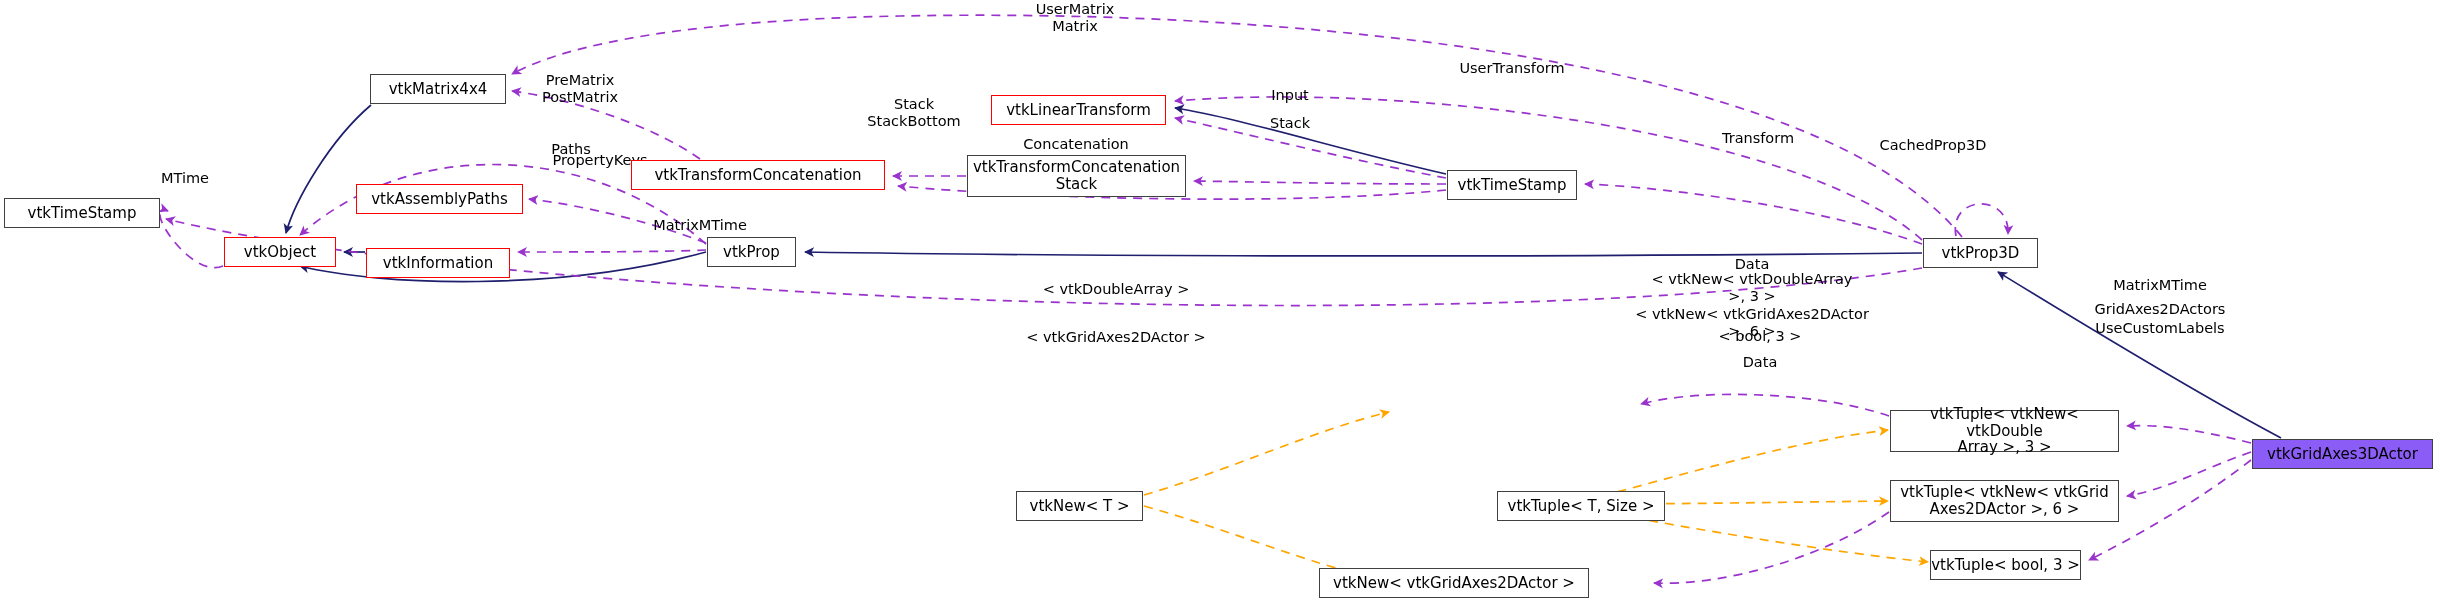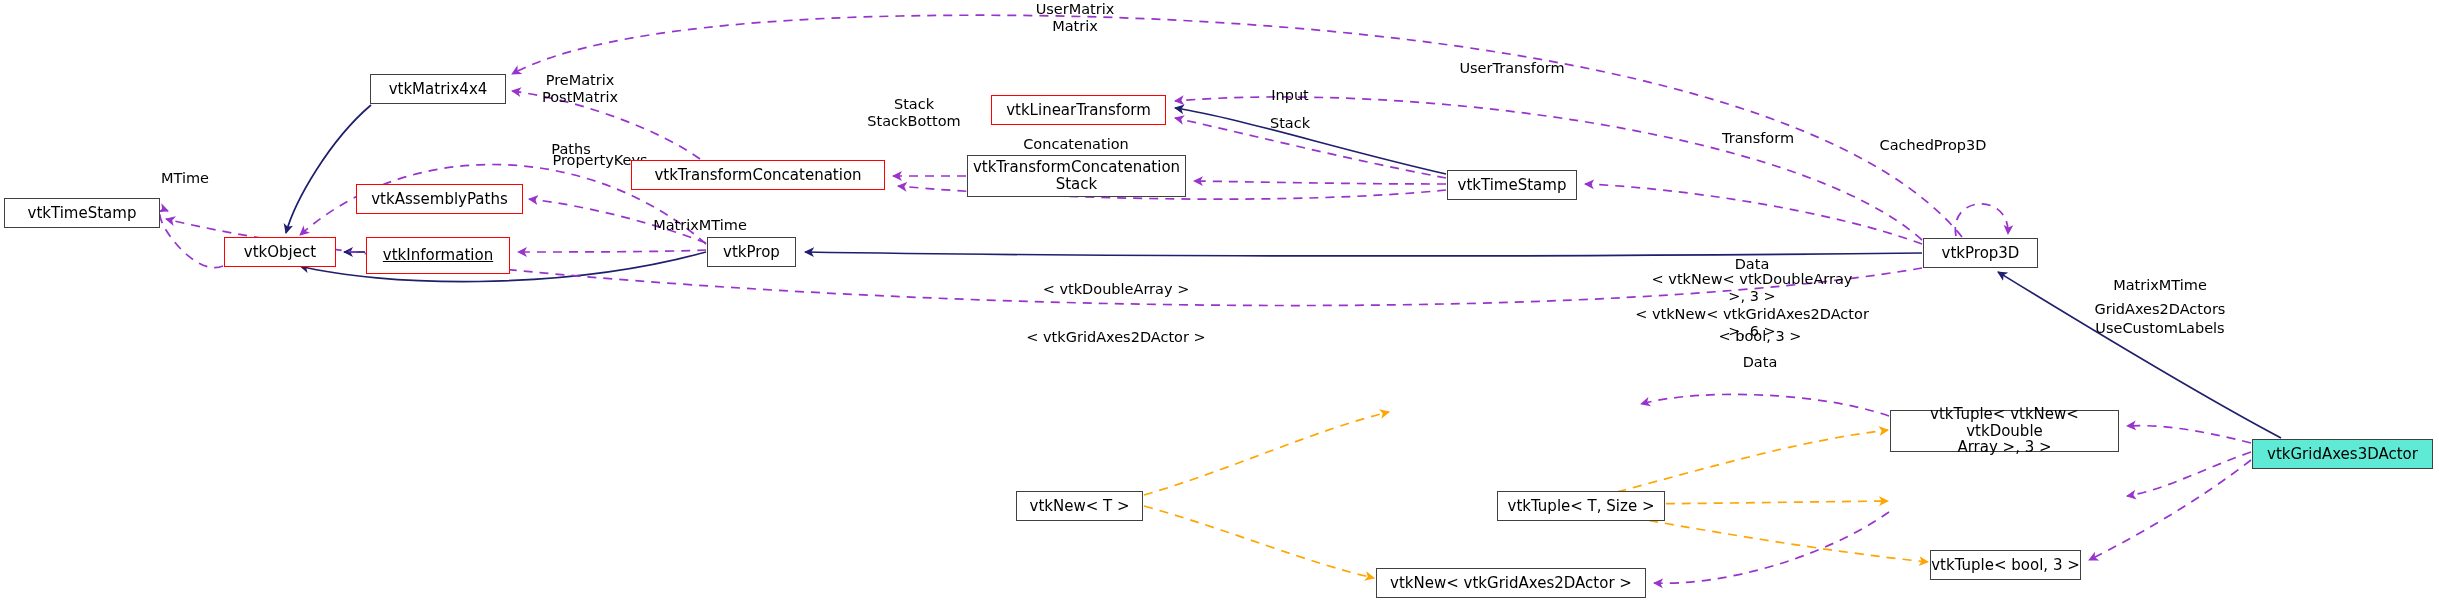--- a/index.html
+++ b/index.html
@@ -40,21 +40,21 @@
     z-index: 5;
   }
   .node.plain {
     border: 1.6px solid #404040;
   }
   .node.ref {
     border: 1.6px solid #ff0000;
   }
   .node.current {
     border: 1.6px solid #404040;
-    background: #5eead4;
+    background: #8b5cf6;
   }
   .edge-label {
     position: absolute;
     font-size: 14.5px;
     color: #000000;
     white-space: pre-line;
     text-align: center;
     line-height: 1.14;
     z-index: 4;
     transform: translateX(-50%);
@@ -137,36 +137,38 @@
       <path d="M 1602,496 C 1700,470 1800,440 1888,430" stroke="#ffa500" stroke-dasharray="9,7" marker-end="url(#ah-tmpl)"></path>
 
       <path d="M 1602,504 C 1690,504 1790,502 1888,501" stroke="#ffa500" stroke-dasharray="9,7" marker-end="url(#ah-tmpl)"></path>
 
       <path d="M 1602,512 C 1700,530 1830,552 1928,562" stroke="#ffa500" stroke-dasharray="9,7" marker-end="url(#ah-tmpl)"></path>
     </g>
   </svg>
 
   <div class="node plain" style="left:4px;top:198px;width:156px;height:30px;">vtkTimeStamp</div>
   <div class="node ref" style="left:224px;top:237px;width:112px;height:30px;">vtkObject</div>
-  <div class="node ref" style="left:366px;top:237px;width:144px;height:37px;text-decoration:underline;">vtkInformation</div>
+  <div class="node ref" style="left:366px;top:248px;width:144px;height:30px;">vtkInformation</div>
   <div class="node ref" style="left:356px;top:184px;width:167px;height:30px;">vtkAssemblyPaths</div>
   <div class="node plain" style="left:370px;top:74px;width:136px;height:30px;">vtkMatrix4x4</div>
   <div class="node plain" style="left:707px;top:237px;width:89px;height:30px;">vtkProp</div>
   <div class="node ref" style="left:631px;top:160px;width:254px;height:30px;">vtkTransformConcatenation</div>
   <div class="node plain" style="left:967px;top:155px;width:219px;height:42px;">vtkTransformConcatenation
 Stack</div>
   <div class="node ref" style="left:991px;top:95px;width:175px;height:30px;">vtkLinearTransform</div>
   <div class="node plain" style="left:1447px;top:170px;width:130px;height:30px;">vtkTimeStamp</div>
   <div class="node plain" style="left:1923px;top:238px;width:115px;height:30px;">vtkProp3D</div>
   <div class="node current" style="left:2252px;top:439px;width:181px;height:30px;">vtkGridAxes3DActor</div>
   <div class="node plain" style="left:1016px;top:491px;width:127px;height:30px;">vtkNew&lt; T &gt;</div>
-  <div class="node plain" style="left:1376px;top:568px;width:270px;height:30px;">vtkNew&lt; vtkGridAxes2DActor &gt;</div>
+  <div class="node plain" style="left:1319px;top:568px;width:270px;height:30px;">vtkNew&lt; vtkGridAxes2DActor &gt;</div>
   <div class="node plain" style="left:1497px;top:491px;width:168px;height:30px;text-align:right;">vtkTuple&lt; T, Size &gt;</div>
   <div class="node plain" style="left:1890px;top:410px;width:229px;height:42px;">vtkTuple&lt; vtkNew&lt; vtkDouble
 Array &gt;, 3 &gt;</div>
+  <div class="node plain" style="left:1890px;top:480px;width:229px;height:42px;">vtkTuple&lt; vtkNew&lt; vtkGrid
+Axes2DActor &gt;, 6 &gt;</div>
   <div class="node plain" style="left:1930px;top:550px;width:151px;height:30px;">vtkTuple&lt; bool, 3 &gt;</div>
 
   <div class="edge-label" style="left:1075px;top:1px;">UserMatrix
 Matrix</div>
   <div class="edge-label" style="left:580px;top:72px;">PreMatrix
 PostMatrix</div>
   <div class="edge-label" style="left:1512px;top:60px;">UserTransform</div>
   <div class="edge-label" style="left:432px;top:90px;">Consumers</div>
   <div class="edge-label" style="left:914px;top:96px;">Stack
 StackBottom</div>

